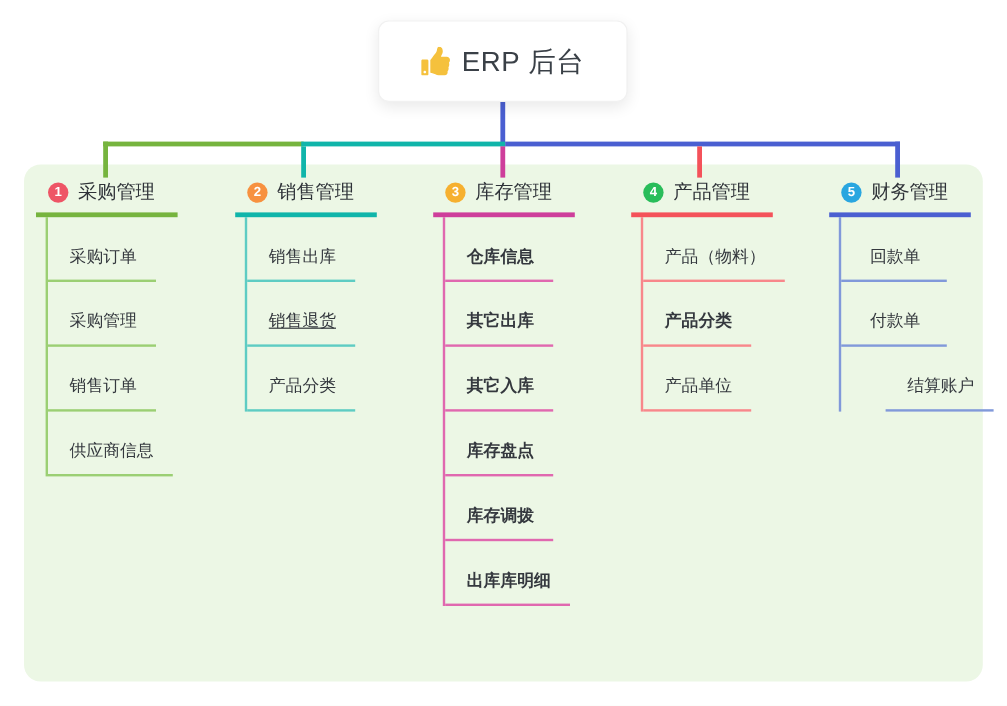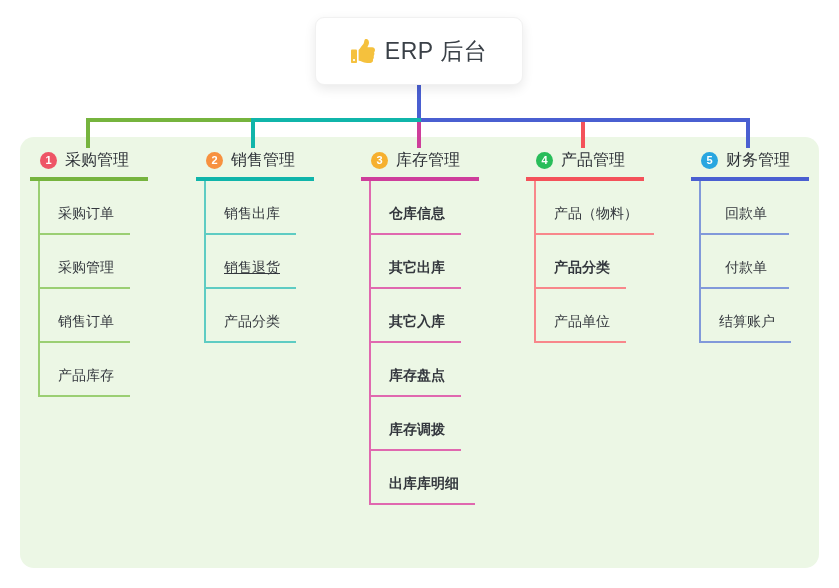--- a/index.html
+++ b/index.html
@@ -74,21 +74,21 @@
           <div class="child">
             <span class="child-label" style="border-bottom-color: rgb(155, 207, 115);">采购订单</span>
           </div>
           <div class="child">
             <span class="child-label" style="border-bottom-color: rgb(155, 207, 115);">采购管理</span>
           </div>
           <div class="child">
             <span class="child-label" style="border-bottom-color: rgb(155, 207, 115);">销售订单</span>
           </div>
           <div class="child">
-            <span class="child-label" style="border-bottom-color: rgb(155, 207, 115);">产品库存</span>
+            <span class="child-label" style="border-bottom-color: rgb(155, 207, 115);">供应商信息</span>
           </div>
         </div>
       </div>
       <div class="branch" style="left: 196px;">
         <div class="branch-header" style="border-bottom-color: rgb(16, 181, 170);">
           <span class="badge" style="background: rgb(247, 145, 63);">2</span>
           <span class="branch-label">销售管理</span>
         </div>
         <div class="children" style="border-left-color: rgb(94, 204, 195);">
           <div class="child">
@@ -151,18 +151,18 @@
           <span class="branch-label">财务管理</span>
         </div>
         <div class="children" style="border-left-color: rgb(129, 153, 218);">
           <div class="child">
             <span class="child-label" style="border-bottom-color: rgb(129, 153, 218);">回款单</span>
           </div>
           <div class="child">
             <span class="child-label" style="border-bottom-color: rgb(129, 153, 218);">付款单</span>
           </div>
           <div class="child">
-            <span class="child-label" style="border-bottom-color: rgb(129, 153, 218);">结算账户</span>
+            <span class="child-label" style="border-bottom-color: rgb(129, 153, 218); margin-left: 37px;">结算账户</span>
           </div>
         </div>
       </div>
     </div>
 </div>
 
 </body></html>

